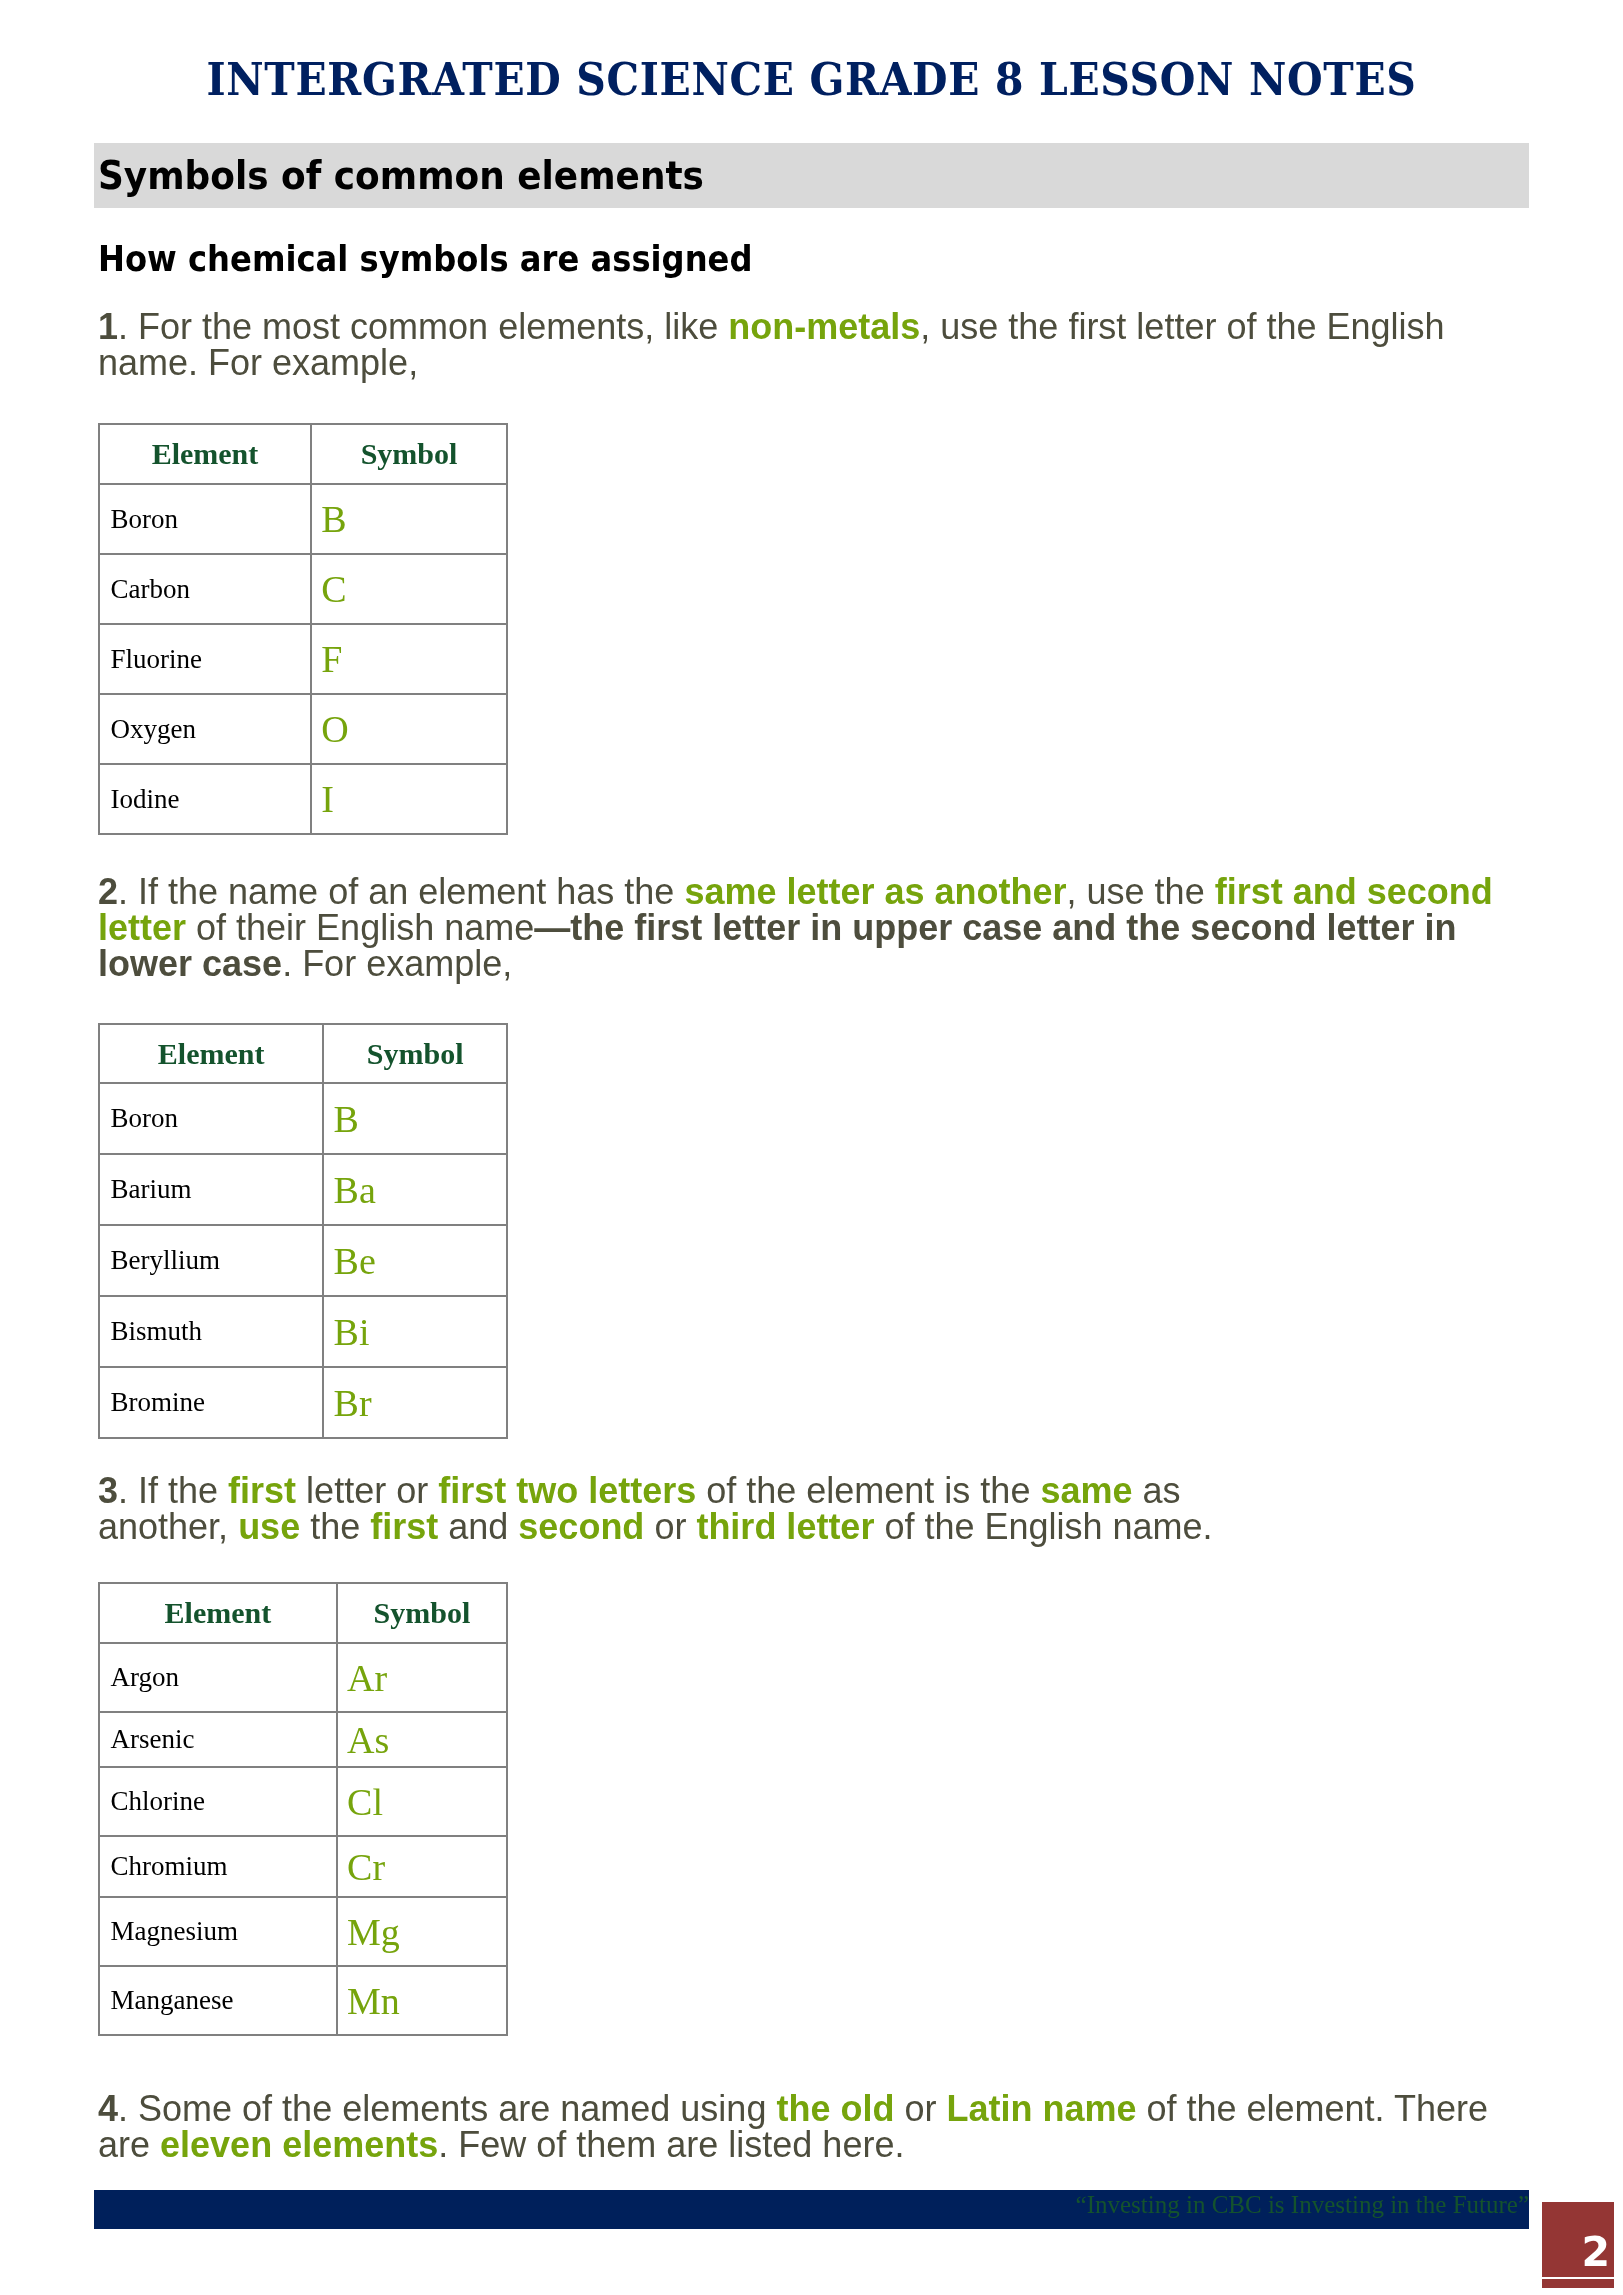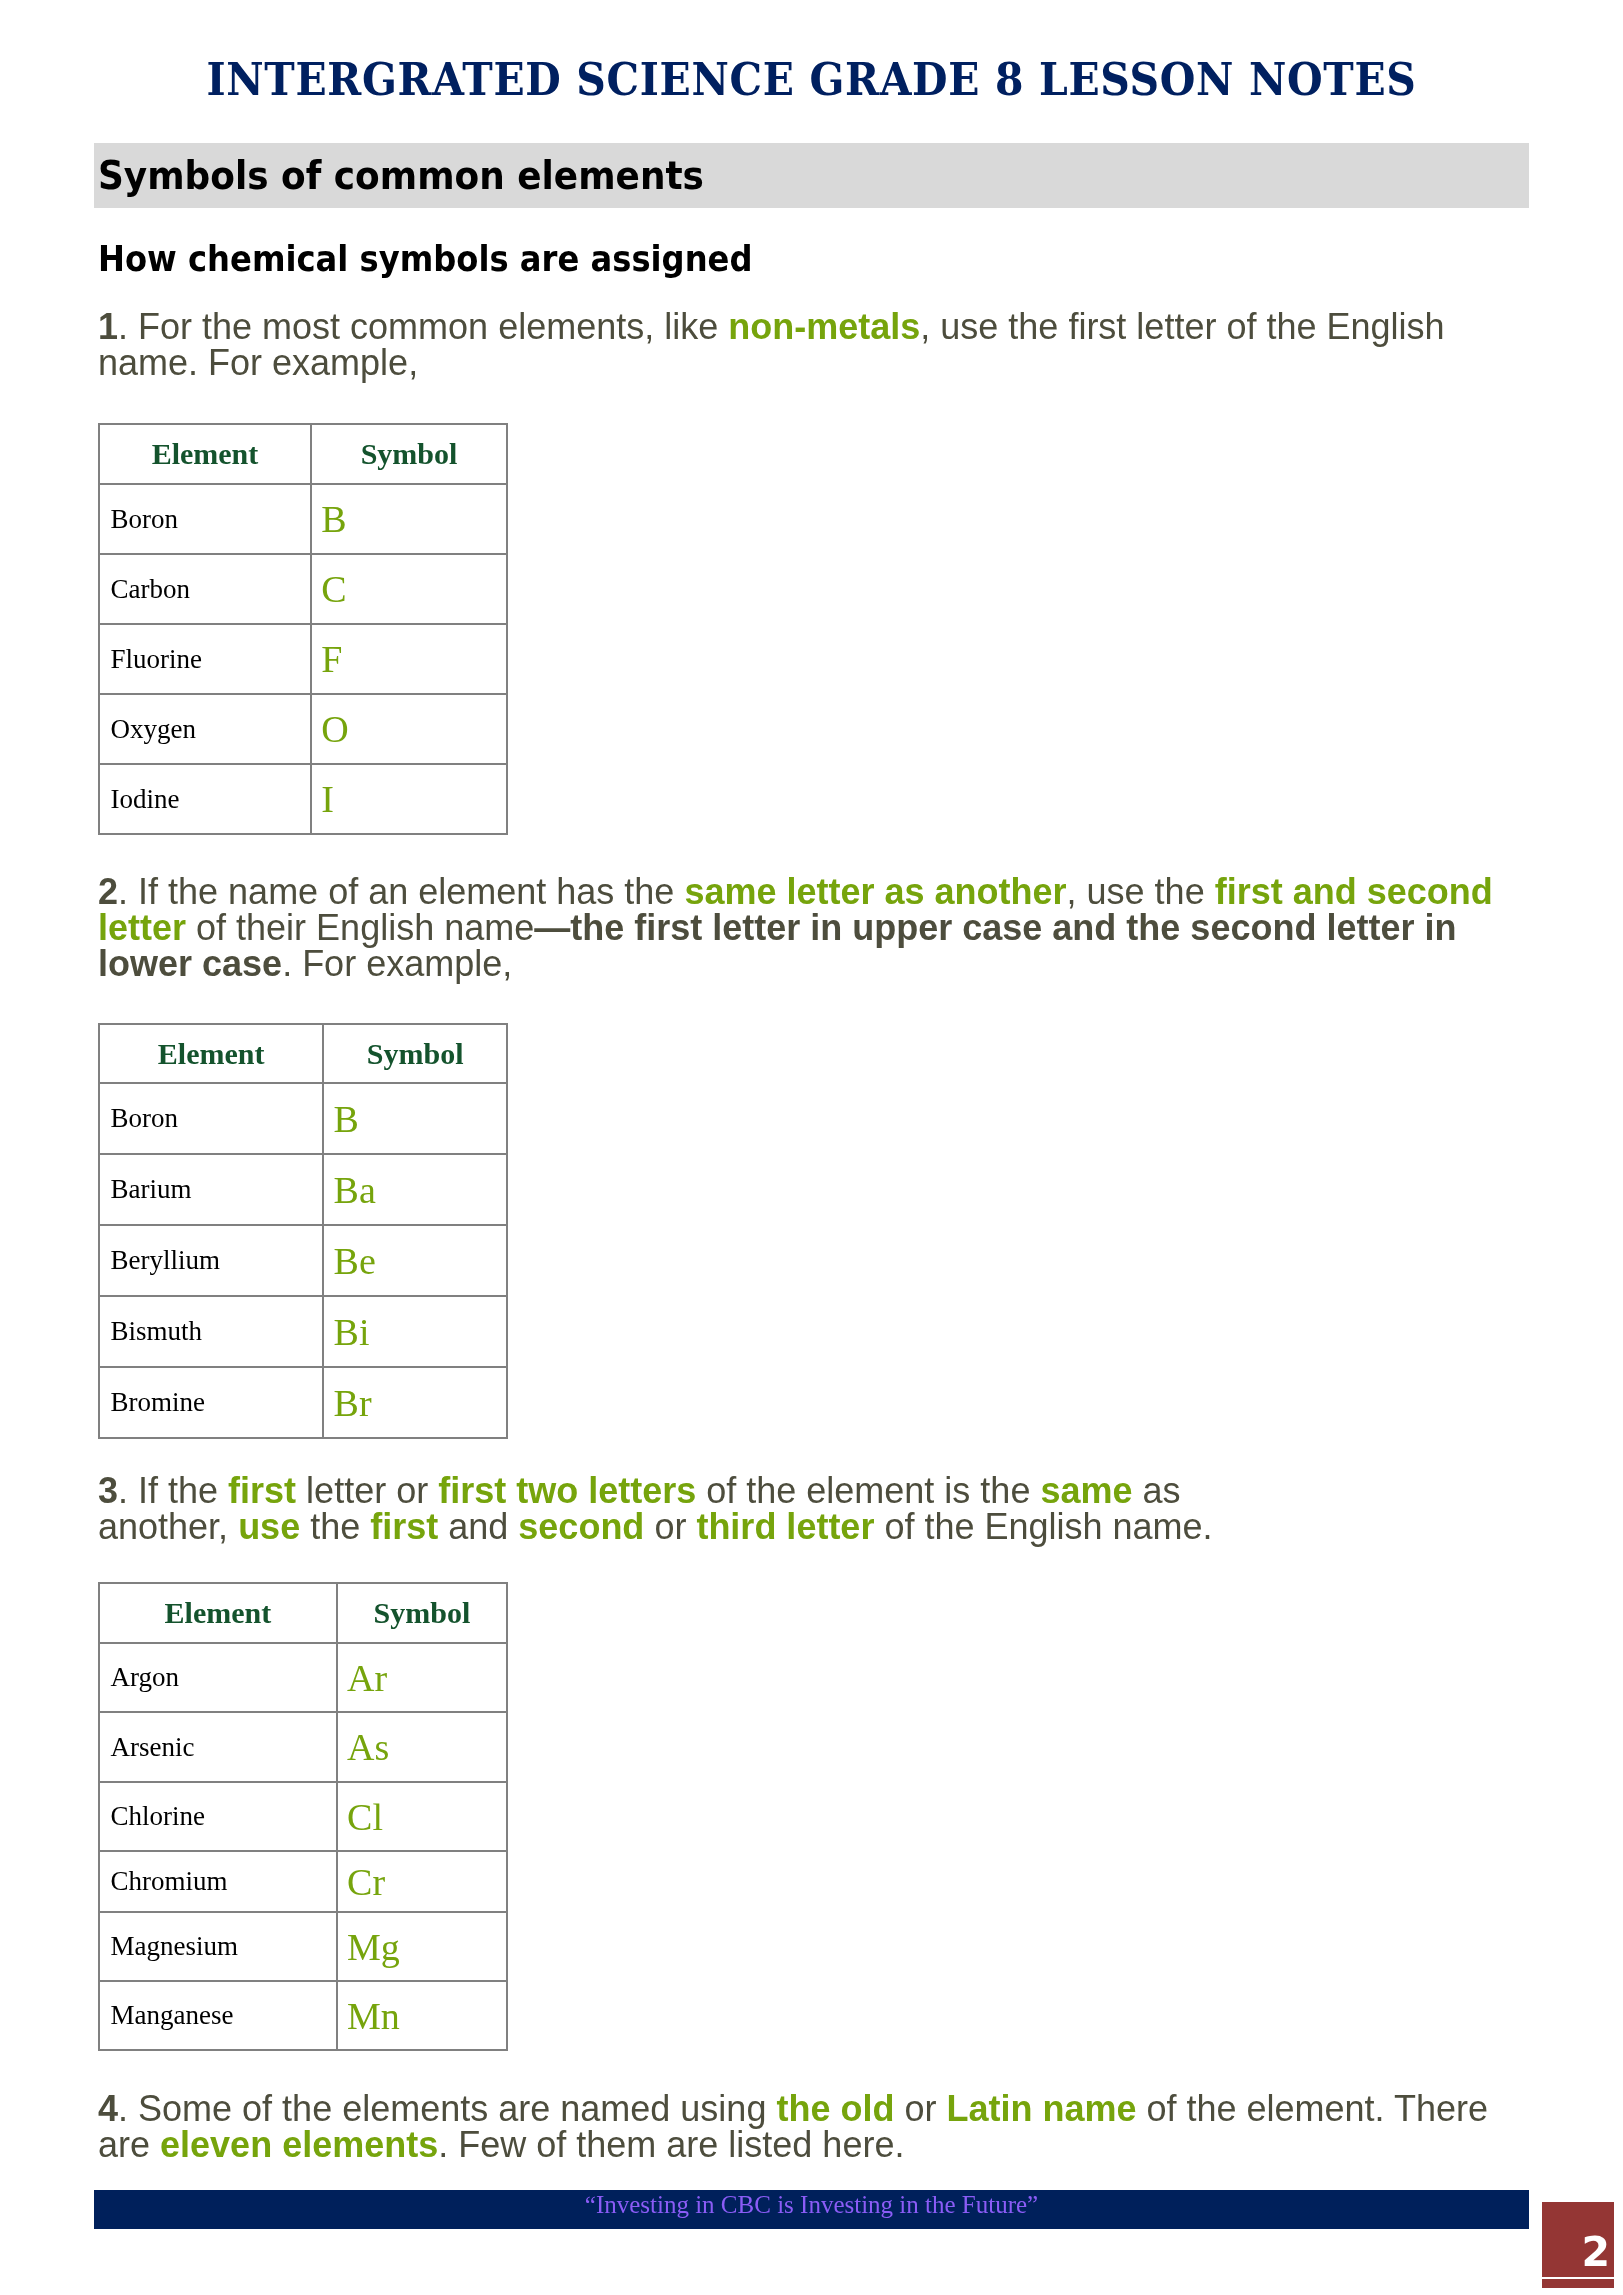--- a/index.html
+++ b/index.html
@@ -55,23 +55,23 @@
   }
   table.el-table td.el-name { font-size: 27px; color: #000; }
   table.el-table td.el-sym { font-size: 38px; color: #76a40c; padding-left: 9.2px; }
 
   .footer-band {
     left: 94px; top: 2190px; width: 1435px; height: 39px;
     background: #00205b;
   }
   .footer-text {
     left: 94px; top: 2190px; width: 1435px; height: 26px;
-    text-align: center;
+    text-align: right;
     font-family: "Liberation Serif", serif;
-    font-size: 25px; line-height: 30px; color: #8b5cf6;
+    font-size: 25px; line-height: 30px; color: #14532d;
   }
   .page-box {
     left: 1542px; top: 2202px; width: 72px; height: 86px;
     background: #943634;
   }
   .page-num {
     left: 1542px; top: 2228px; width: 68px; height: 48px;
     text-align: right;
     font-family: "DejaVu Sans", sans-serif; font-weight: bold;
     font-size: 41px; line-height: 48px; color: #ffffff;
@@ -176,21 +176,21 @@
     </colgroup>
   <tbody>
       <tr style="height:60px;">
     <th>Element</th>
     <th>Symbol</th>
   </tr>
   <tr style="height:69px;margin-left:41px;">
     <td class="el-name">Argon</td>
     <td class="el-sym">Ar</td>
   </tr>
-  <tr style="height:70px;">
+  <tr style="height:55px;">
     <td class="el-name">Arsenic</td>
     <td class="el-sym">As</td>
   </tr>
   <tr style="height:69px;">
     <td class="el-name">Chlorine</td>
     <td class="el-sym">Cl</td>
   </tr>
   <tr style="height:61px;">
     <td class="el-name">Chromium</td>
     <td class="el-sym">Cr</td>

